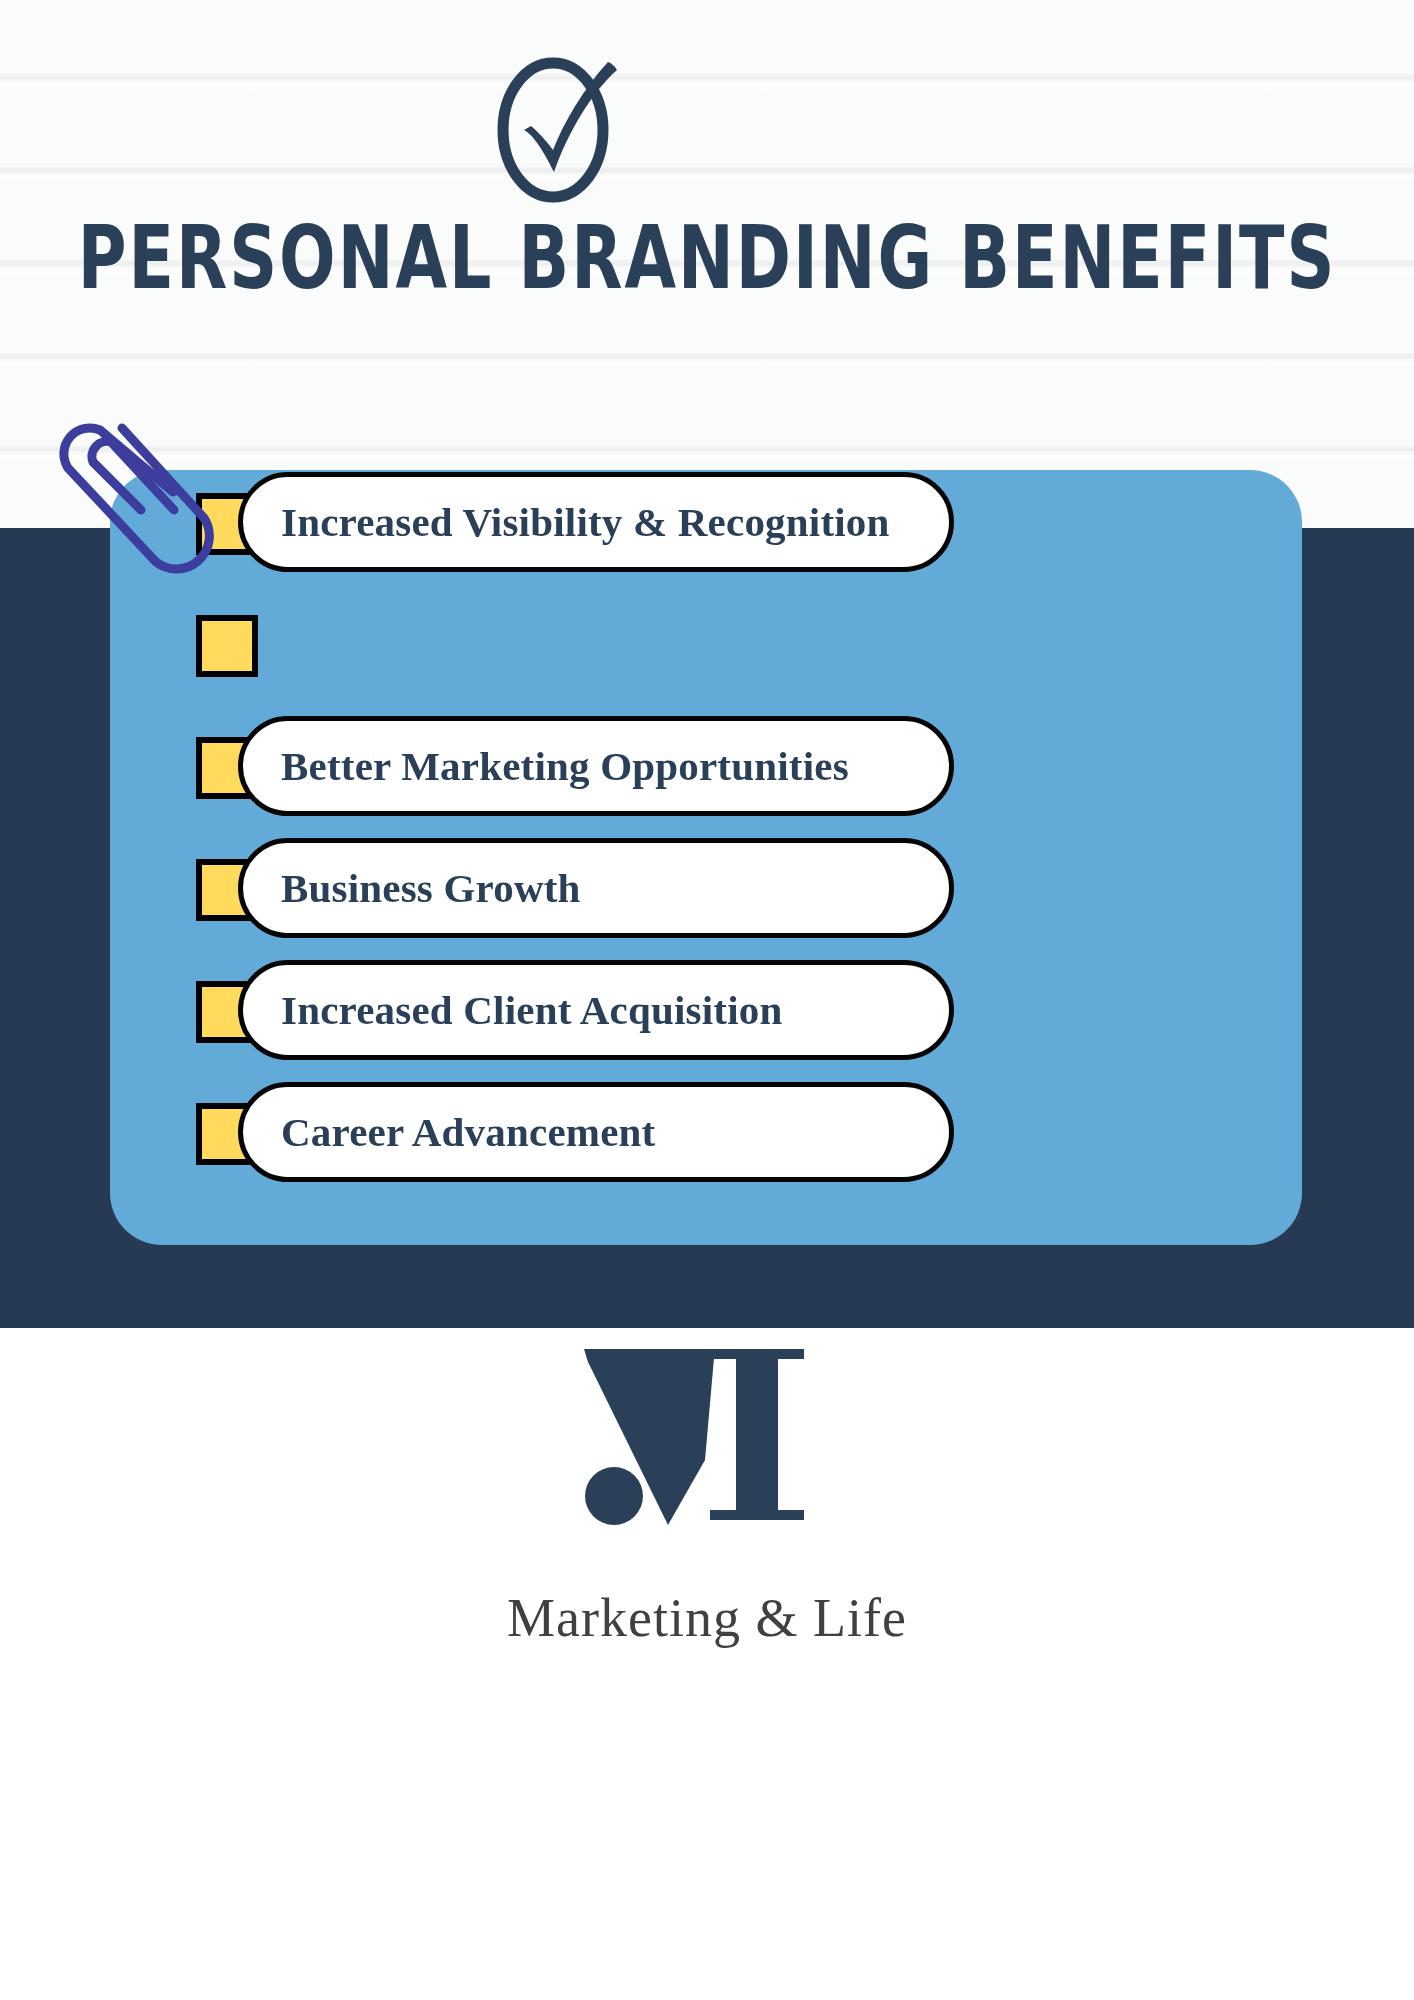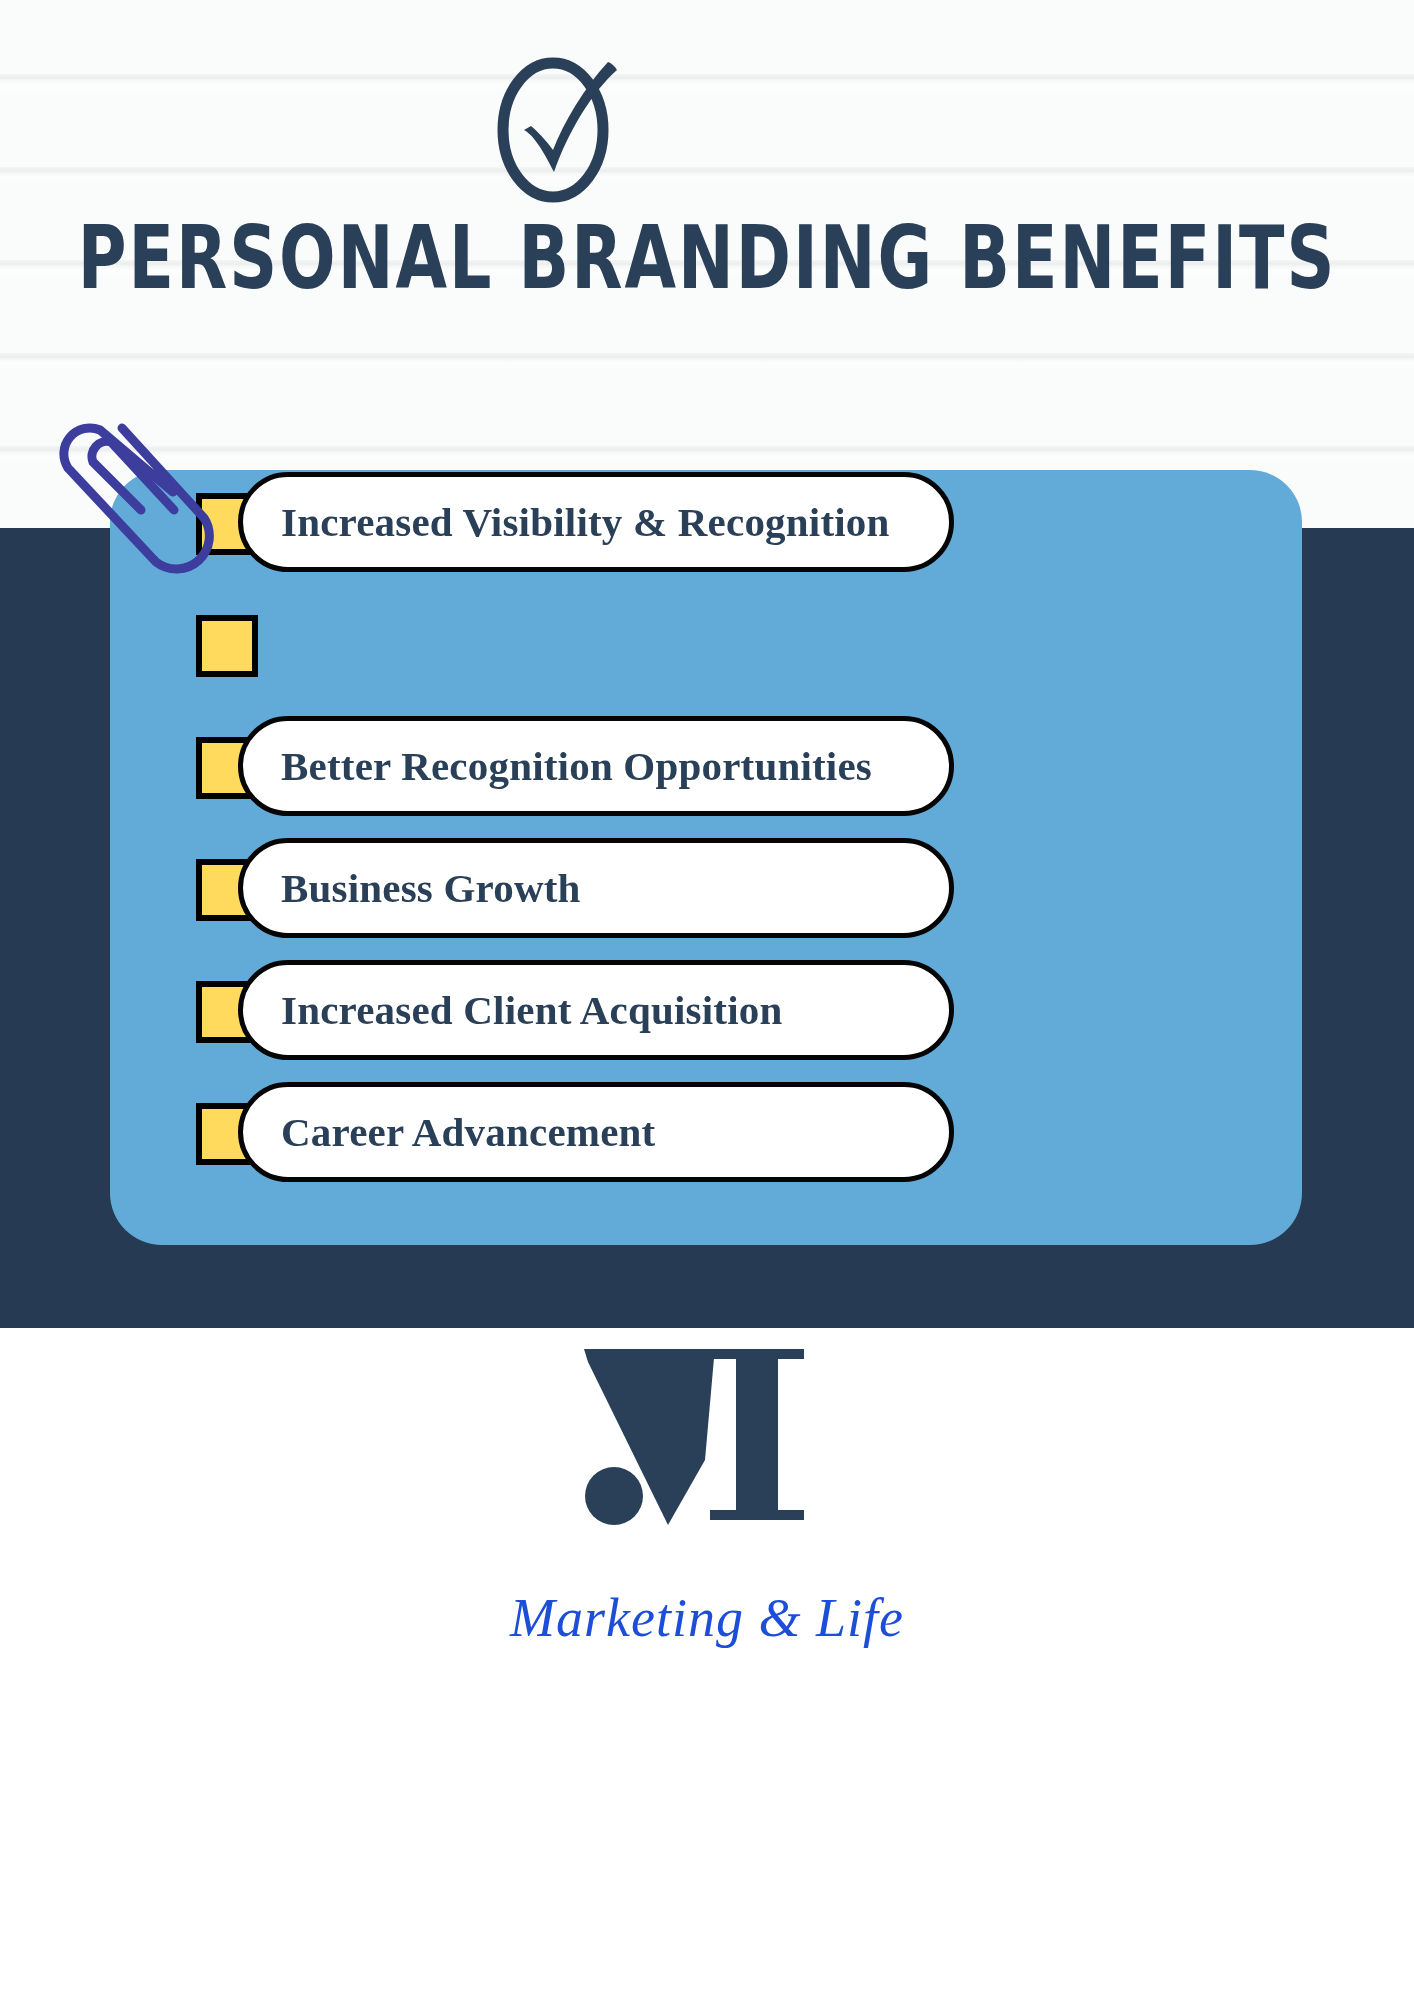--- a/index.html
+++ b/index.html
@@ -165,23 +165,22 @@
     width: 290px;
     height: 235px;
     margin: 0 auto;
   }
   .brand-mark svg { display: block; width: 290px; height: 235px; }
   .brand-name {
     margin-top: 12px;
     font-family: "Liberation Serif", "DejaVu Serif", serif;
     font-weight: 400;
     font-size: 54px;
-    color: #1d4ed8;
+    color: #404040;
     letter-spacing: 1px;
-    font-style: italic;
   }
 </style>
 </head>
 <body>
 
 <div id="poster">
 
   <div class="stripes"></div>
   <div class="navy-band"></div>
 
@@ -205,21 +204,21 @@
       </span>
     </div>
 
     <div class="row" style="top:124px">
       <span class="checkbox"></span>
     </div>
 
     <div class="row" style="top:246px">
       <span class="checkbox"></span>
       <span class="pill">
-        <span class="pill-label">Better Recognition Opportunities</span>
+        <span class="pill-label">Better Marketing Opportunities</span>
       </span>
     </div>
 
     <div class="row" style="top:490px">
       <span class="checkbox"></span>
       <span class="pill">
         <span class="pill-label">Increased Client Acquisition</span>
       </span>
     </div>
 

